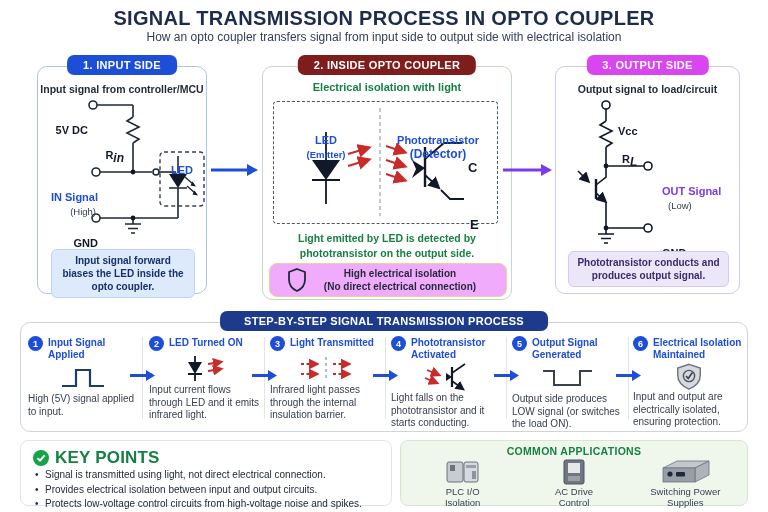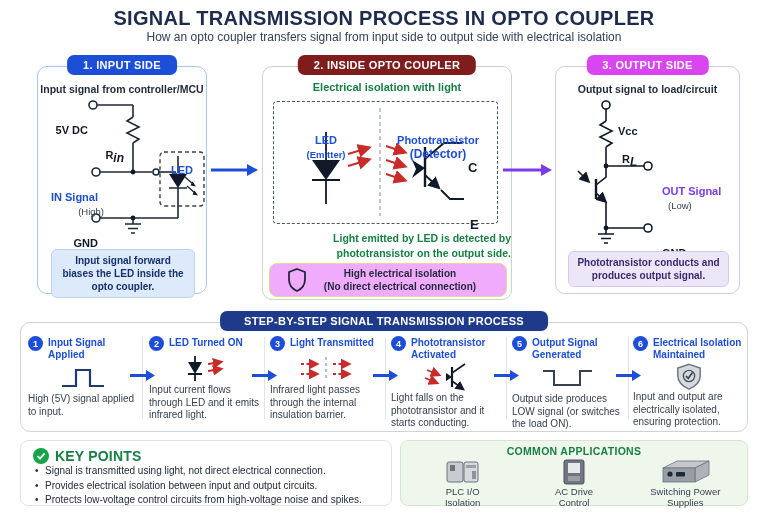--- a/index.html
+++ b/index.html
@@ -34,21 +34,21 @@
   .clabel.small { font-size:9.5px; font-weight:500; color:#374151; }
   .clabel sub { font-size:12px;font-style:italic; }
 
   .note { position:absolute; border-radius:6px; text-align:center;
           font-size:10px; font-weight:600; padding:4px 8px; line-height:13px; }
   .note.blue   { background:#ddeafb; border:1px solid #bcd4f2; color:#17306b; }
   .note.purple { background:#ece6f9; border:1px solid #d6c9f0; color:#3b2a6e; }
 
   .dashedbox { position:absolute; left:10px; top:34px; width:225px; height:123px;
                border:1.5px dashed #4b5563; border-radius:4px; }
-  .coupler-note { position:absolute; top:164px; left:0; width:100%; text-align:right;
+  .coupler-note { position:absolute; top:164px; left:0; width:100%; text-align:center;
                   font-size:10.5px; font-weight:600; color:#178043; line-height:15px; white-space:pre-line; }
   .banner { position:absolute; left:6px; top:196px; width:238px; height:34px;
             background:#f0abfc; border:1px solid #e7d492; border-radius:8px;
             display:flex; align-items:center; }
   .banner .btext { flex:1; text-align:center; font-size:10px; font-weight:600;
                    color:#1f2937; line-height:13px; white-space:pre-line; padding-right:14px; }
 
   .flow-arrow { position:absolute; z-index:5; }
 
   .band { position:absolute; left:20px; top:322px; width:728px; height:110px;
@@ -61,21 +61,21 @@
   .stitle { font-size:10px; font-weight:800; color:#1d4ed8; line-height:11.5px; padding-top:2px; }
   .sicon { height:31px; margin-top:2px; display:flex; align-items:center; justify-content:center; }
   .sdesc { font-size:10px; color:#374151; line-height:12.5px; }
   .divider { position:absolute; top:14px; width:1px; height:82px; background:#e1e4e9; }
   .step-arrow { position:absolute; top:46px; }
 
   .card { position:absolute; border-radius:8px; }
   .keypoints { left:20px; top:440px; width:372px; height:66px; background:#fff;
                border:1px solid #e0e4e9; padding:7px 12px; }
   .kp-head { display:flex; align-items:center; gap:6px; }
-  .kp-title { font-size:14px; font-weight:800; color:#178043; letter-spacing:.2px; }
+  .kp-title { font-size:17px; font-weight:800; color:#178043; letter-spacing:.2px; }
   .kp-bullet { font-size:10px; color:#222b3a; line-height:14.5px; padding-left:12px; position:relative; }
   .kp-bullet::before { content:"•"; position:absolute; left:2px; color:#222b3a; }
 
   .apps { left:400px; top:440px; width:348px; height:66px; background:#eff7ec;
           border:1px solid #d6e6cf; padding:4px 6px; }
   .apps-title { text-align:center; font-size:10.5px; font-weight:800; color:#178043; letter-spacing:.3px; }
   .apps-row { display:flex; justify-content:space-around; margin-top:2px; }
   .app { width:84px; display:flex; flex-direction:column; align-items:center; }
   .app-label { font-size:9.5px; color:#374151; text-align:center; line-height:11px; white-space:pre-line; margin-top:1px; }
 </style>
@@ -112,21 +112,21 @@
         <circle cx="95" cy="79" r="2.4"></circle>
         <circle cx="95" cy="125" r="2.4"></circle>
         <polygon points="158,93.5 152.5,92.5 154.5,88.5"></polygon>
         <polygon points="160,102.5 154.5,101.5 156.5,97.5"></polygon>
       </g>
     </svg>
 
     <div class="clabel" style="left:4px;top:31px;width:46px;text-align:right;">5V DC</div>
     <div class="clabel" style="left:56px;top:56px;width:30px;text-align:right;"><span>R</span><sub>in</sub></div>
     <div class="clabel blue" style="left:2px;top:98px;width:58px;text-align:right;">IN Signal</div>
-    <div class="clabel small" style="left:14px;top:112px;width:52px;text-align:right;">(High)</div>
+    <div class="clabel small" style="left:6px;top:112px;width:52px;text-align:right;">(High)</div>
     <div class="clabel" style="left:12px;top:144px;width:48px;text-align:right;">GND</div>
     <div class="clabel blue" style="left:122px;top:71px;width:44px;text-align:center;">LED</div>
 
     <div class="note blue" style="left:13px;top:182px;width:144px;">Input signal forward biases the LED inside the opto coupler.</div>
   </div>
 
   <svg class="flow-arrow" style="left:209px;top:163px;" width="50" height="14" viewBox="0 0 50 14">
     <line x1="2" y1="7" x2="38" y2="7" stroke="#1d4ed8" stroke-width="3.2"></line>
     <polygon points="38,1 49,7 38,13" fill="#1d4ed8"></polygon>
   </svg>

